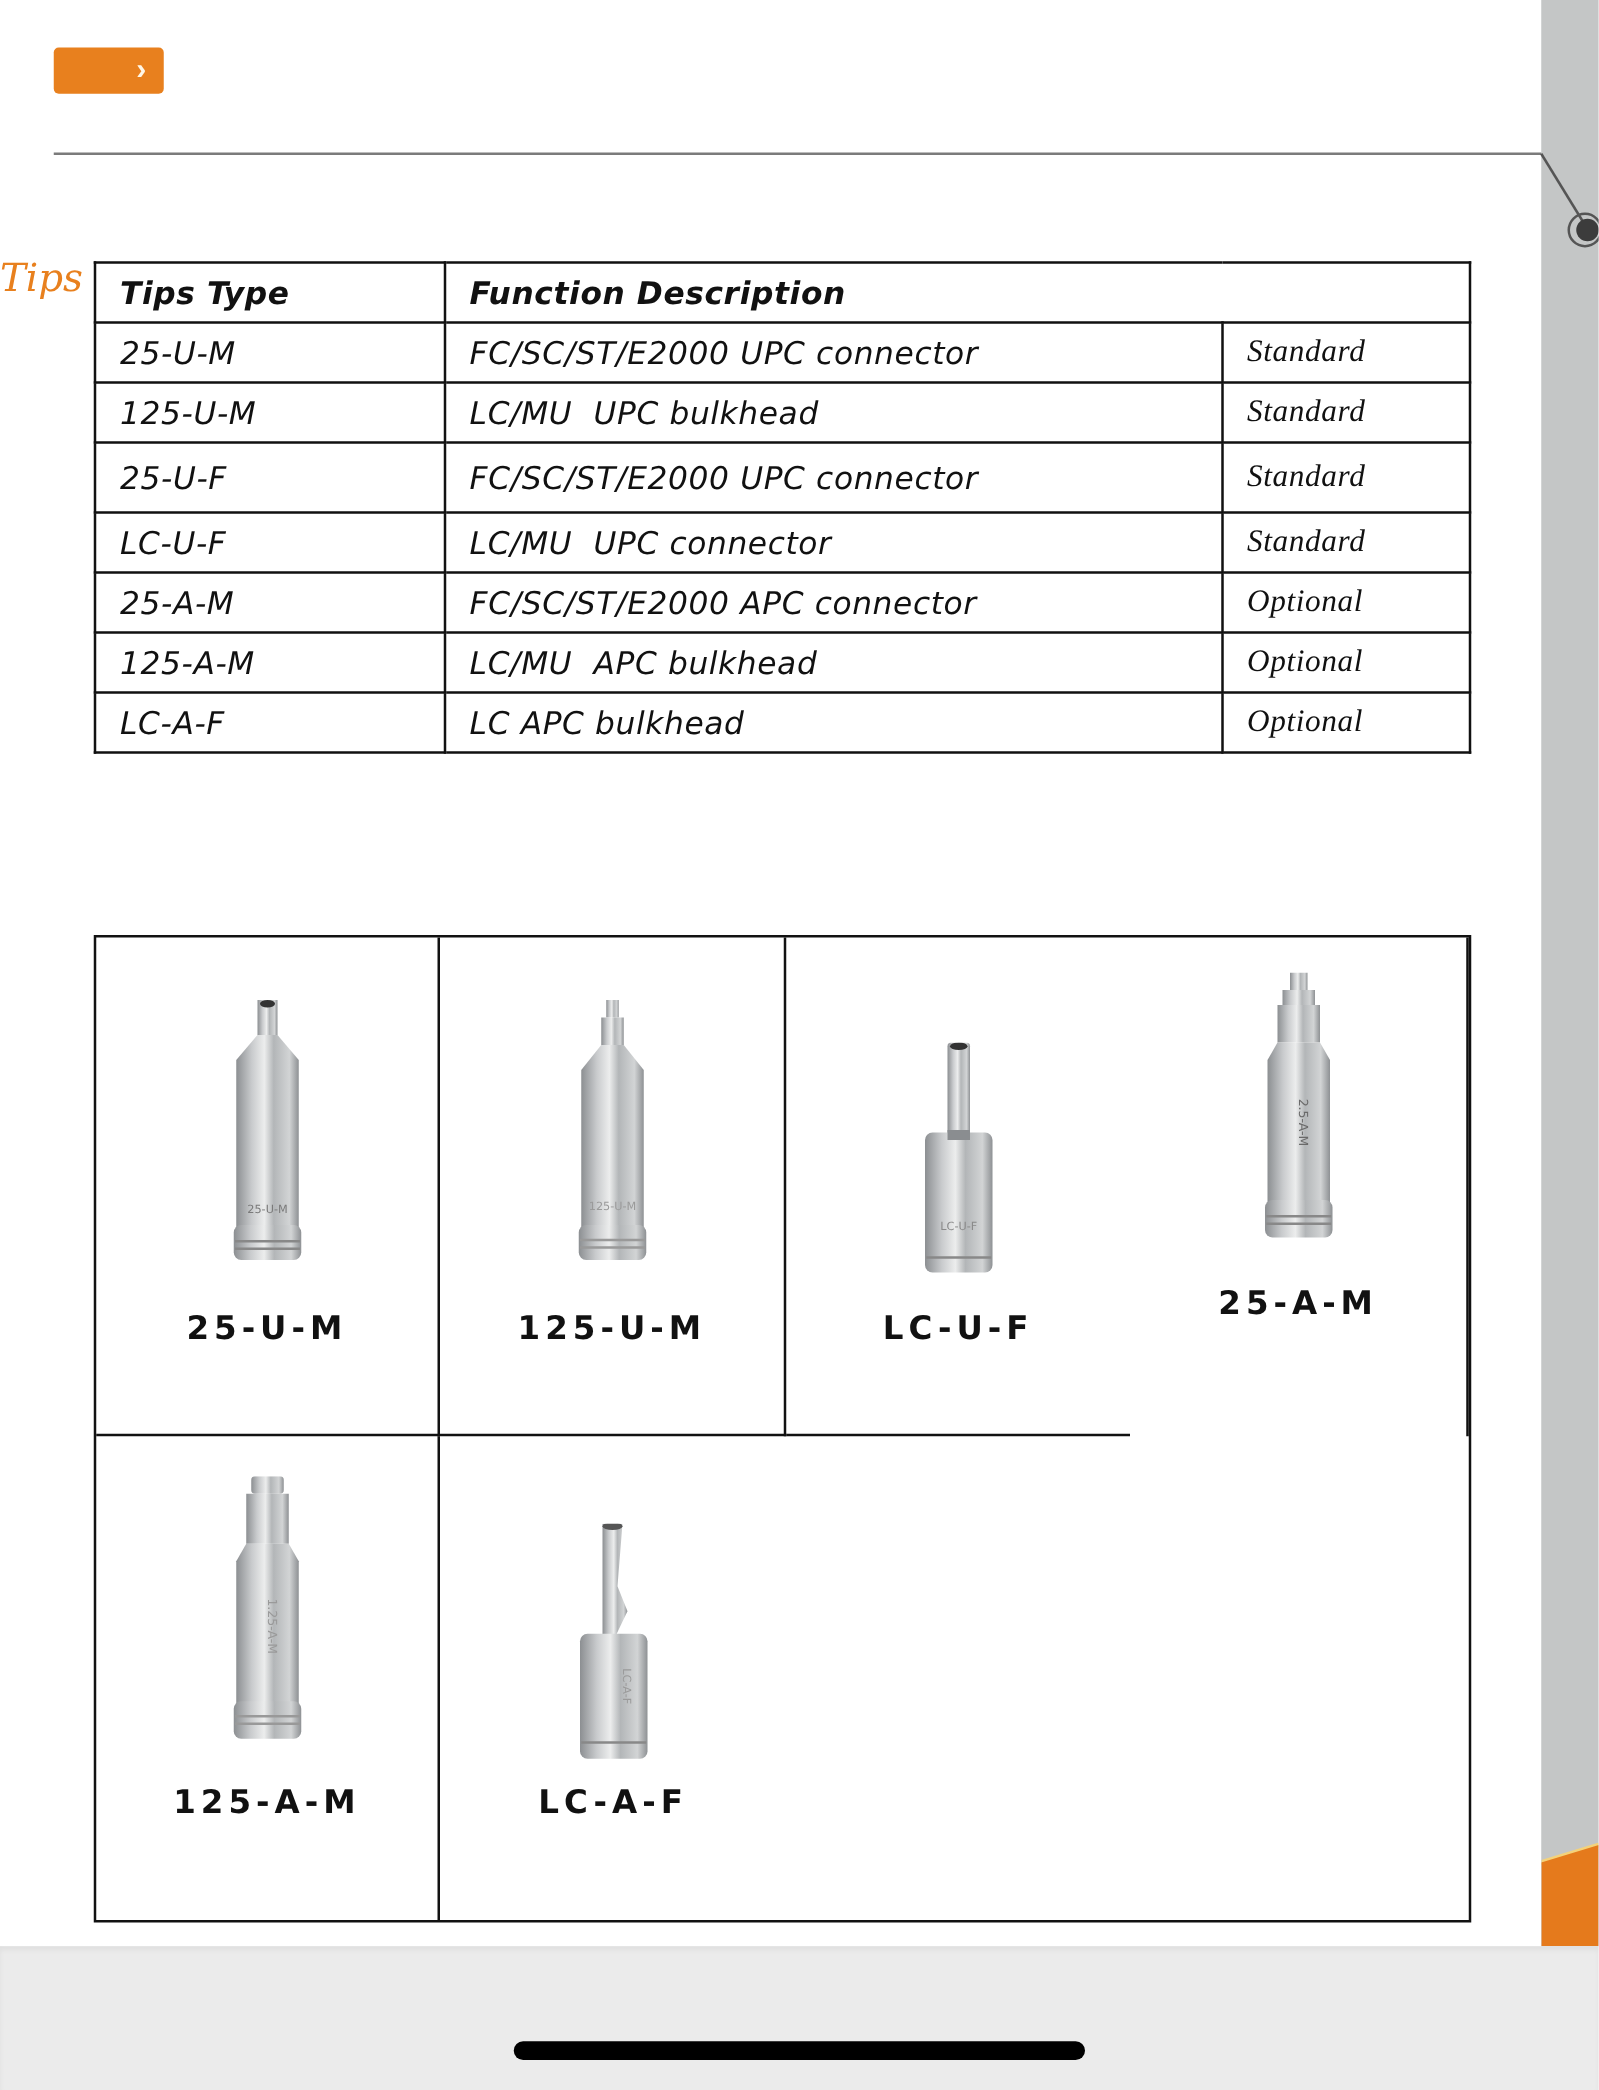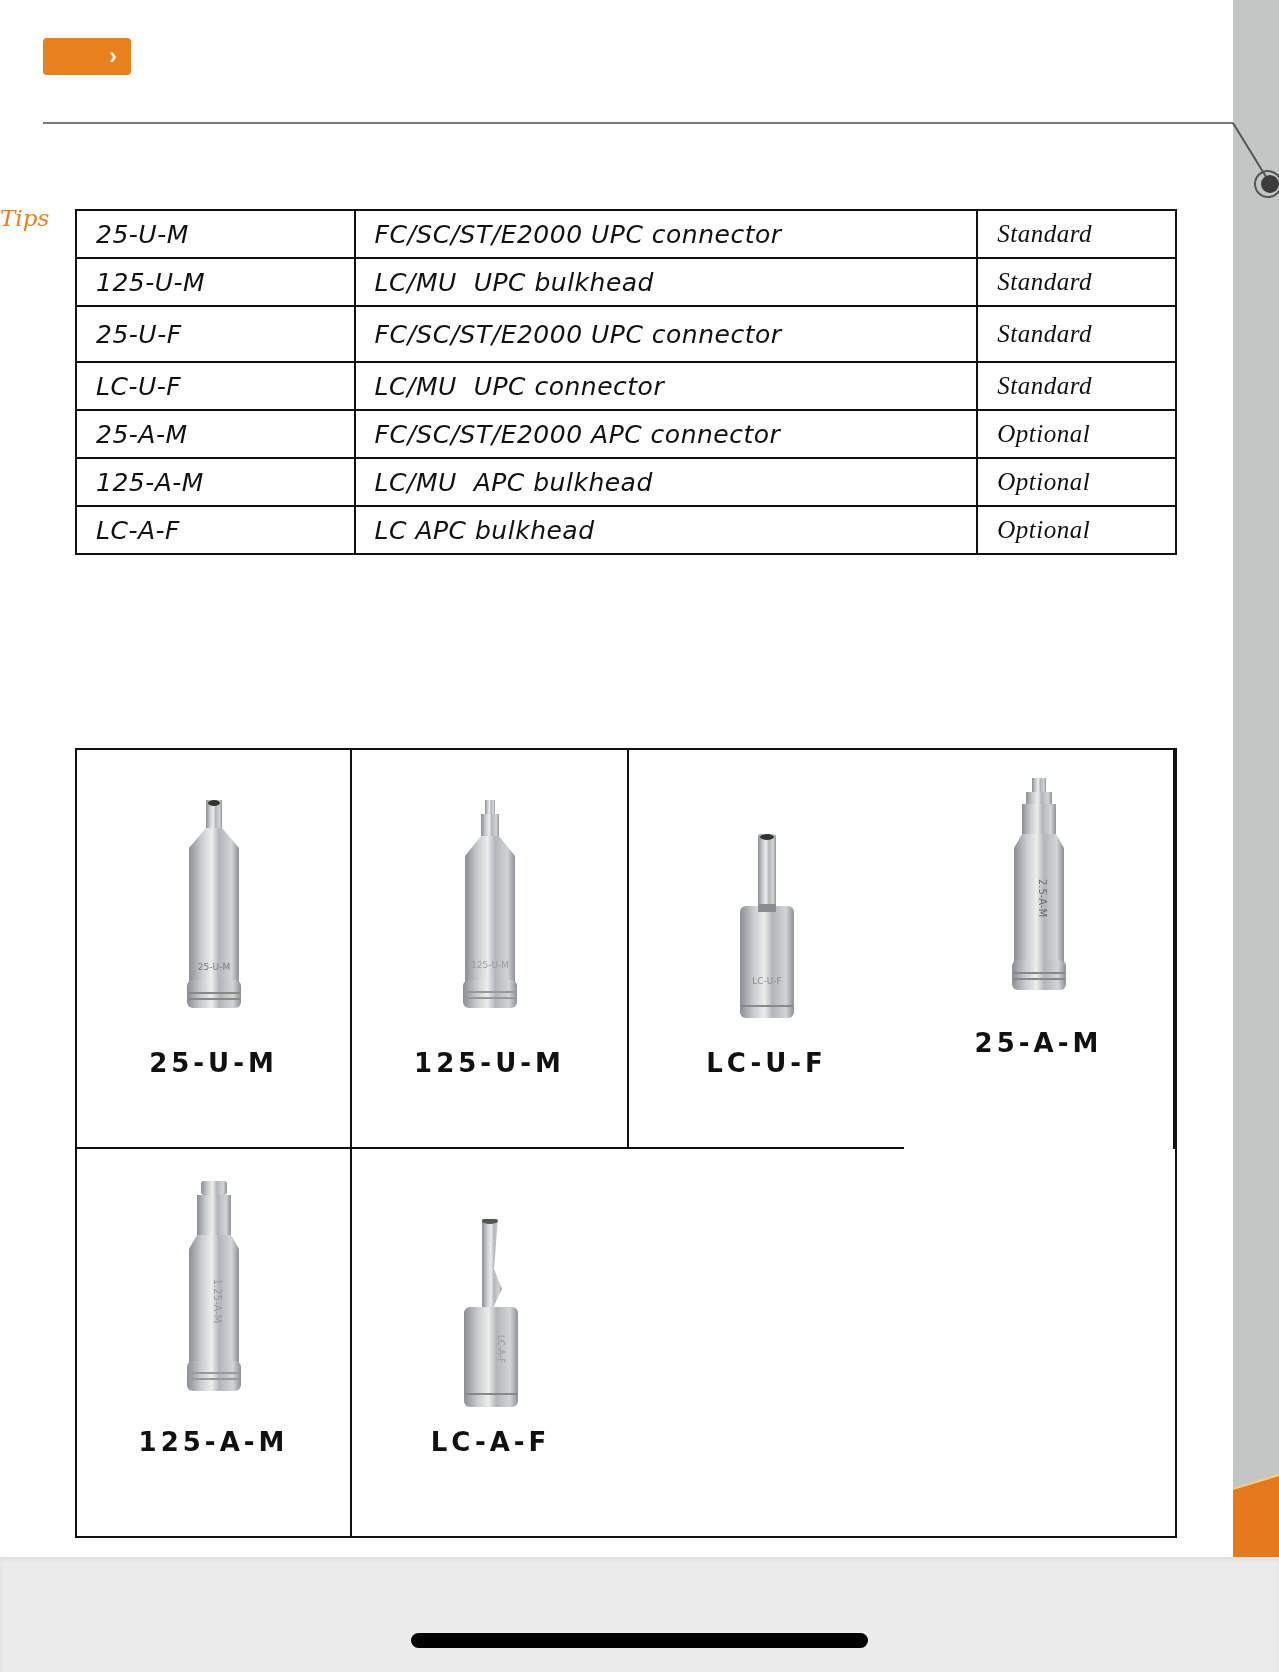--- a/index.html
+++ b/index.html
@@ -5,21 +5,21 @@
   html, body { margin:0; padding:0; }
   body { width:1279px; height:1672px; position:relative; overflow:hidden; background:#ffffff; font-family:"DejaVu Sans", sans-serif; }
   .page { position:absolute; left:0; top:0; width:1279px; height:1557px; background:#ffffff; }
   .side-strip { position:absolute; left:1233px; top:0; width:46px; height:1557px; background:#c4c6c6; }
   .side-orange { position:absolute; left:1233px; top:1476px; width:46px; height:81px; background:#e57a1c; clip-path:polygon(0 14px, 100% 0, 100% 100%, 0 100%); }
   .side-orange-edge { position:absolute; left:1233px; top:1472px; width:46px; height:20px; background:#f4d27a; clip-path:polygon(0 16px, 100% 2px, 100% 6px, 0 20px); }
   .nav-btn { position:absolute; left:43px; top:38px; width:88px; height:37px; background:#e8801e; border-radius:4px; border:none; padding:0; cursor:pointer; }
   .nav-btn .chev { position:absolute; right:14px; top:6px; color:#fff6e6; font-size:24px; font-weight:bold; line-height:24px; }
   .sep { position:absolute; left:43px; top:122px; width:1190px; height:2px; background:#7b7b7b; }
   .connector { position:absolute; left:1228px; top:118px; width:51px; height:90px; }
-  .tips-label { position:absolute; left:0px; top:205px; color:#e8801e; font-family:"DejaVu Serif", serif; font-style:italic; font-size:23px; }
+  .tips-label { position:absolute; left:0px; top:205px; color:#e8801e; font-family:"DejaVu Serif", serif; font-style:italic; font-size:31px; }
   table.spec { position:absolute; left:75px; top:209px; width:1102px; border-collapse:collapse; font-family:"DejaVu Sans", sans-serif; font-style:italic; }
   table.spec td { border:2px solid #111; font-size:25px; color:#111; padding:0 0 0 19px; height:46px; white-space:pre; letter-spacing:0.5px; }
   table.spec tr.hdr td { height:46px; font-weight:bold; font-size:25px; }
   table.spec td.c1 { width:267px; }
   table.spec td.c2 { width:614px;padding-left:19px; }
   table.spec td.c3 { width:183px;font-family:Liberation Serif, serif; }
   .grid { position:absolute; left:75px; top:748px; width:1102px; height:790px; border:2px solid #111; box-sizing:border-box; display:grid; grid-template-columns:275px 277px 275px 271px; grid-template-rows:399px 387px; }
   .cell { border-right:2px solid #111; border-bottom:2px solid #111; position:relative; }
   .cell.lastcol { border-right:none; }
   .cell.lastrow { border-bottom:none; }
@@ -46,20 +46,24 @@
   <svg class="connector" viewBox="0 0 51 90">
     <line x1="5" y1="5" x2="40" y2="62" stroke="#555" stroke-width="2"></line>
     <circle cx="40" cy="66" r="13" fill="none" stroke="#555" stroke-width="2"></circle>
     <circle cx="42" cy="66" r="9" fill="#3c3c3c"></circle>
   </svg>
 
   <div class="tips-label">Tips</div>
 
   <table class="spec">
     <tbody>
+        <tr class="hdr">
+      <td class="c1">Tips Type</td>
+      <td colspan="2">Function Description</td>
+    </tr>
     <tr>
       <td class="c1">25-U-M</td>
       <td class="c2">FC/SC/ST/E2000 UPC connector</td>
       <td class="c3">Standard</td>
     </tr>
     <tr>
       <td class="c1">125-U-M</td>
       <td class="c2">LC/MU  UPC bulkhead</td>
       <td class="c3">Standard</td>
     </tr>

